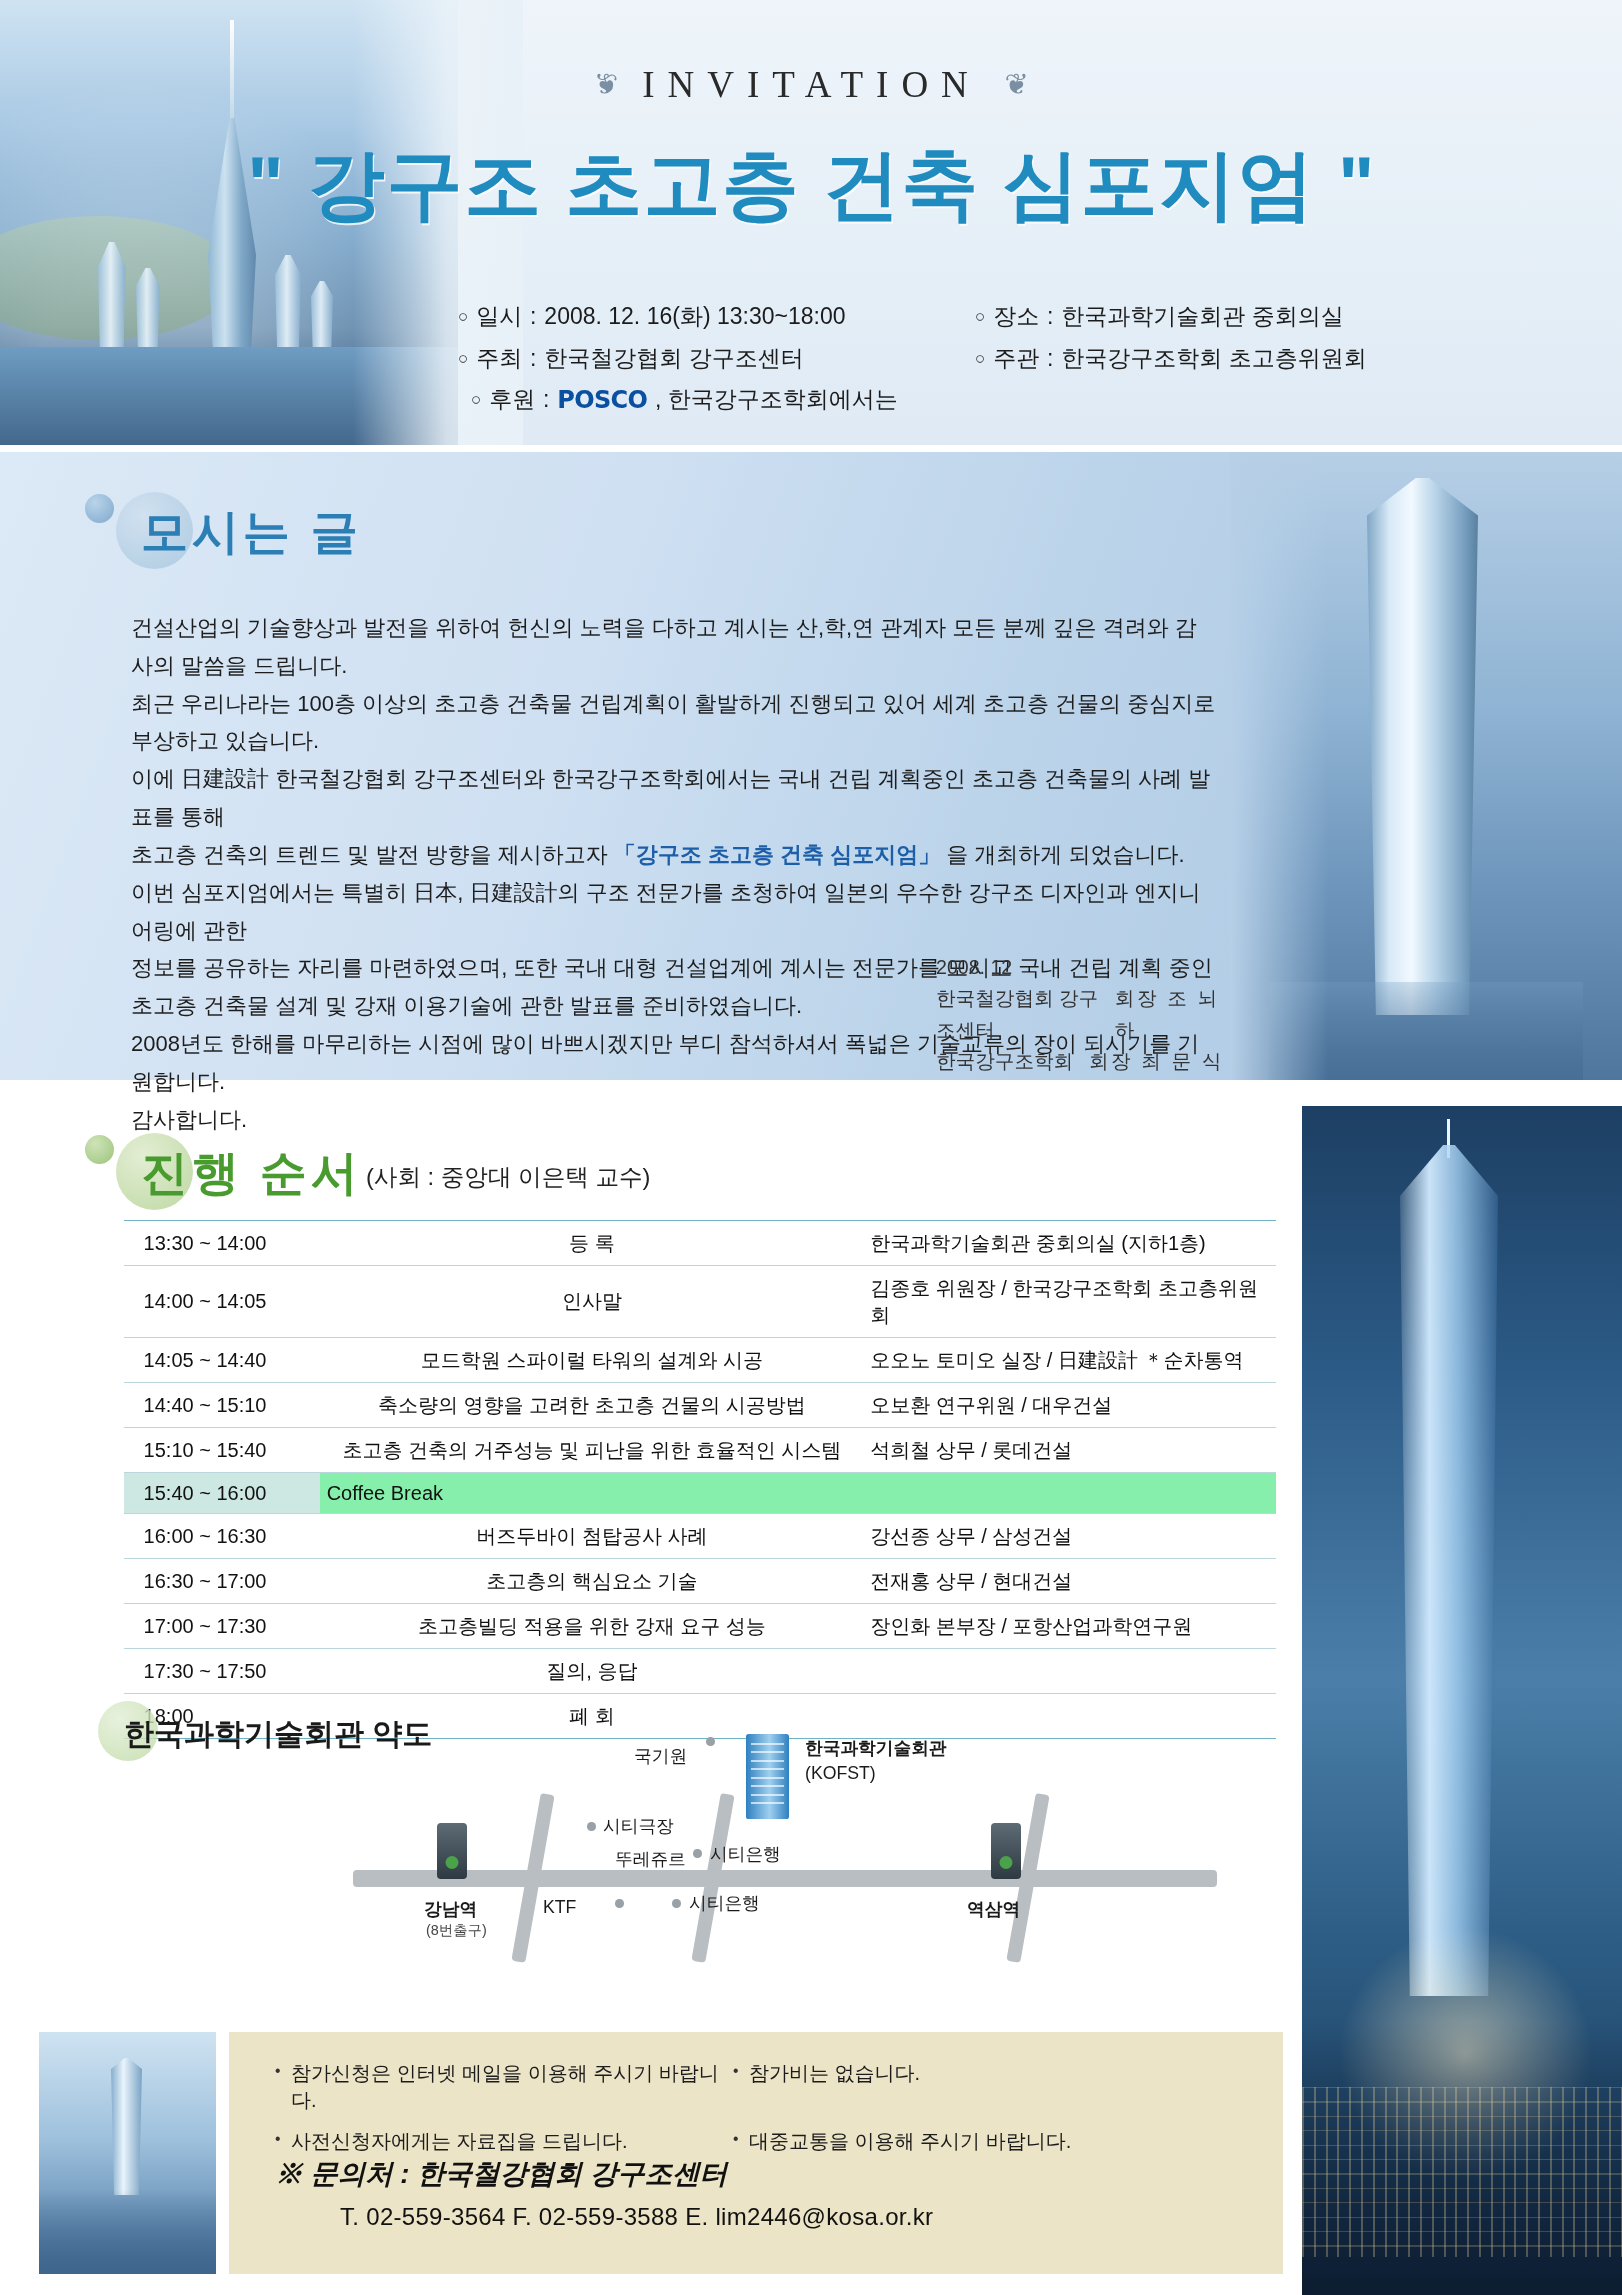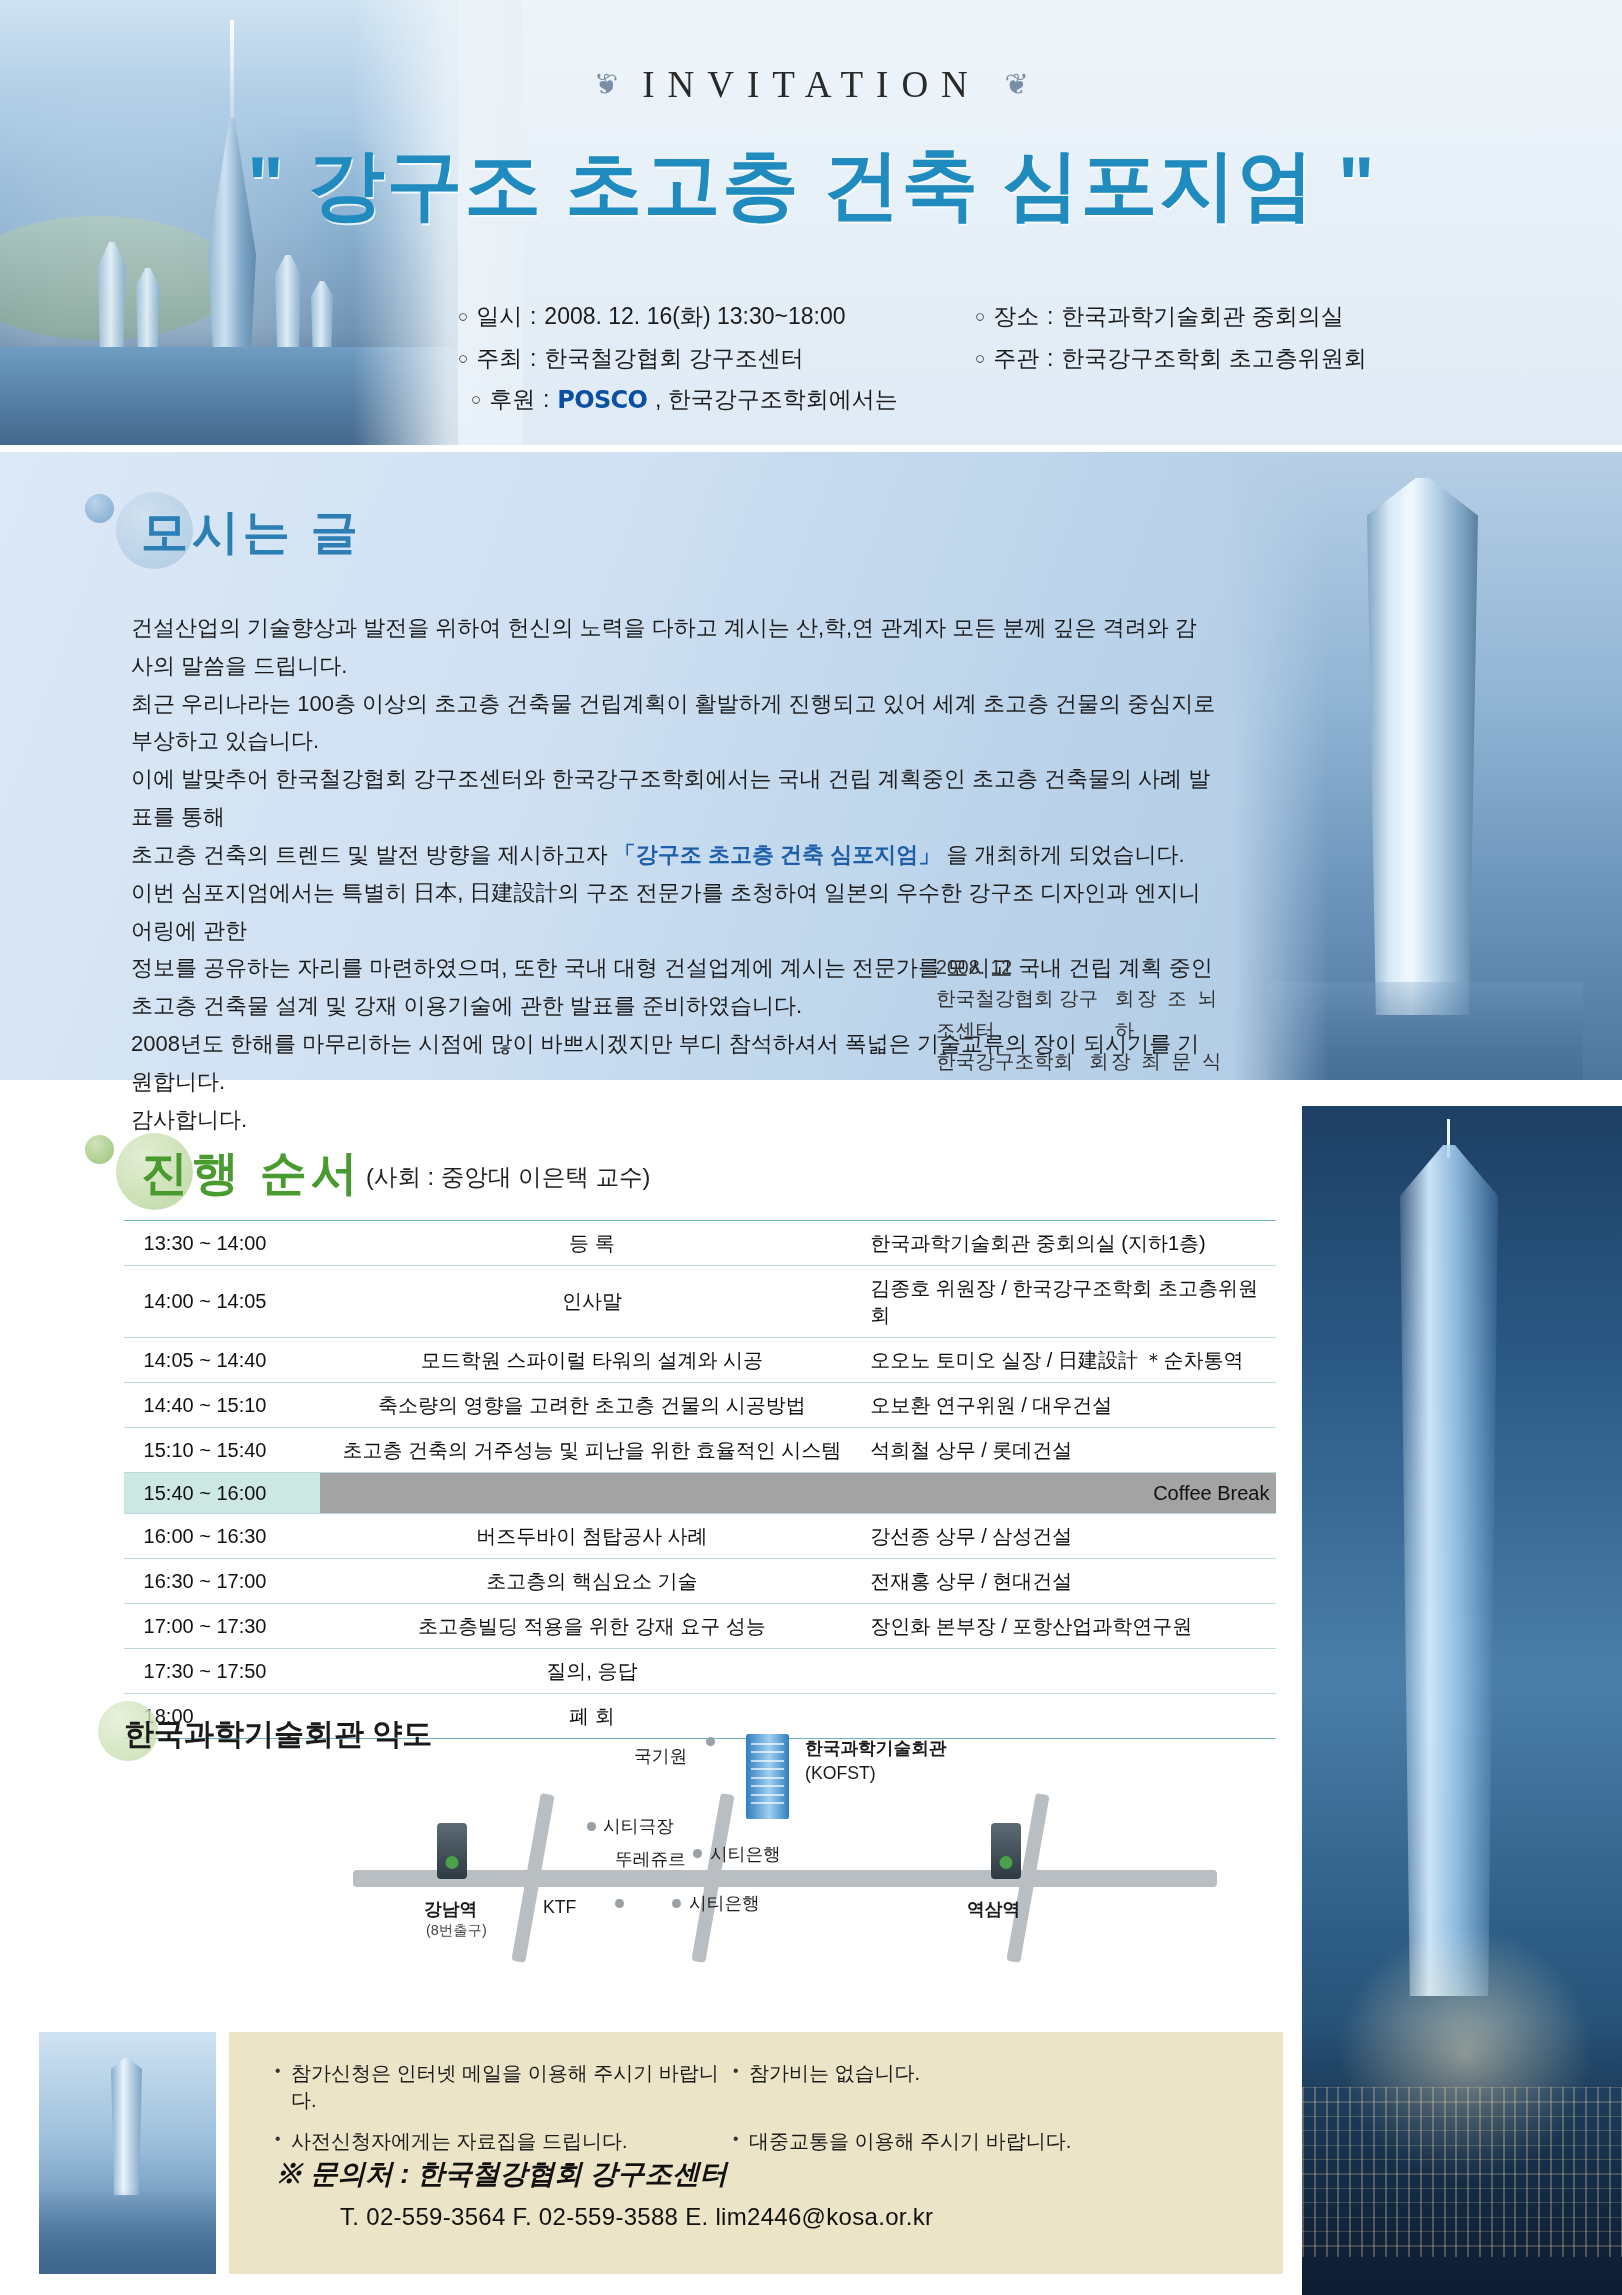--- a/index.html
+++ b/index.html
@@ -165,21 +165,21 @@
     border-collapse: collapse;
     font-size:20px; color:#111;
   }
   .table td { padding:8.5px 6.5px; }
   .table tr { border-bottom:0.7px solid #bcd6de; }
   .table tr.top { border-top:1.3px solid #6fb3c4; }
   .table tr.bottom { border-bottom:1.3px solid #6fb3c4; }
   .col-time { width:196px; padding-left:19.6px !important; }
   .col-topic { width:543px;text-align:center; }
   .col-who { width:412px; }
-  .row-break td { background:#a3a3a3; text-align:right; }
+  .row-break td { background:#86efac; text-align:left; }
 
   
   .map-title {
     position:absolute; left:124px; top:1714px;
     font-size:30px; font-weight:bold; color:#1a1a1a;
   }
   .map-blob {
     position:absolute; left:98px; top:1701px; width:60px; height:60px; border-radius:50%;
     background: radial-gradient(circle at 35% 30%, #e2eed4, #bcd9a3); opacity:.8;
   }
@@ -356,21 +356,21 @@
     <div class="gbase"></div>
   </div>
 </div>
 <div class="dot-deco dot-blue" style="left:85px; top:494px; width:29px; height:29px;"></div>
 <div class="greet-blob"></div>
 <div class="sec-title blue greet-title">모시는 글</div>
 
 <div class="greet-body">
   <div>건설산업의 기술향상과 발전을 위하여 헌신의 노력을 다하고 계시는 산,학,연 관계자 모든 분께 깊은 격려와 감사의 말씀을 드립니다.</div>
   <div>최근 우리나라는 100층 이상의 초고층 건축물 건립계획이 활발하게 진행되고 있어 세계 초고층 건물의 중심지로 부상하고 있습니다.</div>
-  <div>이에 발맞추어 한국철강협회 강구조센터와 한국강구조학회에서는 국내 건립 계획중인 초고층 건축물의 사례 발표를 통해</div>
+  <div>이에 日建設計 한국철강협회 강구조센터와 한국강구조학회에서는 국내 건립 계획중인 초고층 건축물의 사례 발표를 통해</div>
   <div>
     <span>초고층 건축의 트렌드 및 발전 방향을 제시하고자 </span><span class="hl">「강구조 초고층 건축 심포지엄」</span><span> 을 개최하게 되었습니다.</span>
   </div>
   <div>이번 심포지엄에서는 특별히 日本, 日建設計의 구조 전문가를 초청하여 일본의 우수한 강구조 디자인과 엔지니어링에 관한</div>
   <div>정보를 공유하는 자리를 마련하였으며, 또한 국내 대형 건설업계에 계시는 전문가를 모시고 국내 건립 계획 중인</div>
   <div>초고층 건축물 설계 및 강재 이용기술에 관한 발표를 준비하였습니다.</div>
   <div>2008년도 한해를 마무리하는 시점에 많이 바쁘시겠지만 부디 참석하셔서 폭넓은 기술교류의 장이 되시기를 기원합니다.</div>
   <div>감사합니다.</div>
 </div>
 

